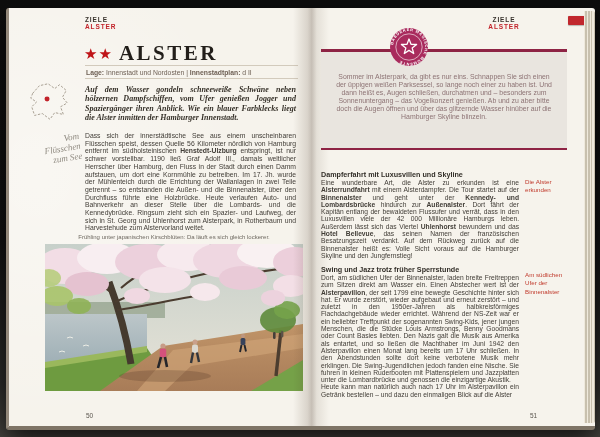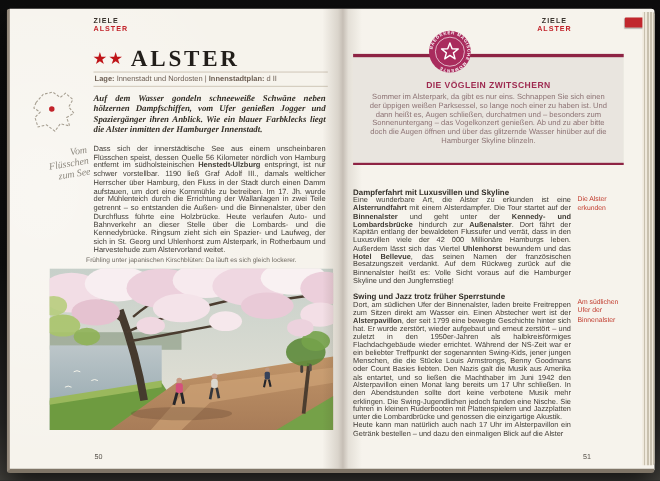--- a/index.html
+++ b/index.html
@@ -184,21 +184,20 @@
       <defs>
           <path id="bcirc" d="M20,20 m-16,0 a16,16 0 1,1 32,0 a16,16 0 1,1 -32,0" fill="none"></path>
         </defs>
       <text font-size="3.9" fill="#ffffff" letter-spacing=".7" font-family="Liberation Sans, sans-serif" font-weight="bold">
         <textPath href="#bcirc" startOffset="2">BAEDEKER MAGISCHE MOMENTE</textPath>
       </text>
       <polygon points="20,12 22,17.25 27.6,17.5 23.2,21.05 24.7,26.5 20,23.4 15.3,26.5 16.8,21.05 12.4,17.5 18,17.25" fill="none" stroke="#ffffff" stroke-width="1.3" stroke-linejoin="round"></polygon>
     </svg>
 
     <div class="abs" id="rp-box">
-      <div id="rp-box-title">DIE VÖGLEIN ZWITSCHERN</div>
       <div id="rp-box-text">Sommer im Alsterpark, da gibt es nur eins. Schnappen Sie sich einen der üppigen weißen Parksessel, so lange noch einer zu haben ist. Und dann heißt es, Augen schließen, durchatmen und – besonders zum Sonnenuntergang – das Vogelkonzert genießen. Ab und zu aber bitte doch die Augen öffnen und über das glitzernde Wasser hinüber auf die Hamburger Skyline blinzeln.</div>
     </div>
 
     <div class="abs rp-head" id="rp-s1-head">Dampferfahrt mit Luxusvillen und Skyline</div>
     <div class="abs rp-body" id="rp-s1-body"><span>Eine wunderbare Art, die Alster zu erkunden ist eine </span><span class="b">Alsterrundfahrt</span><span> mit einem Alsterdampfer. Die Tour startet auf der </span><span class="b">Binnenalster</span><span> und geht unter der </span><span class="b">Kennedy- und Lombardsbrücke</span><span> hindurch zur </span><span class="b">Außenalster</span><span>. Dort fährt der Kapitän entlang der bewaldeten Flussufer und verrät, dass in den Luxusvillen viele der 42 000 Millionäre Hamburgs leben. Außerdem lässt sich das Viertel </span><span class="b">Uhlenhorst</span><span> bewundern und das </span><span class="b">Hotel Bellevue</span><span>, das seinen Namen der französischen Besatzungszeit verdankt. Auf dem Rückweg zurück auf die Binnenalster heißt es: Volle Sicht voraus auf die Hamburger Skyline und den Jungfernstieg!</span></div>
     <div class="abs margin-note" id="rp-note1">Die Alster erkunden</div>
 
     <div class="abs rp-head" id="rp-s2-head">Swing und Jazz trotz früher Sperrstunde</div>
     <div class="abs rp-body" id="rp-s2-body">
       <p><span>Dort, am südlichen Ufer der Binnenalster, laden breite Freitreppen zum Sitzen direkt am Wasser ein. Einen Abstecher wert ist der </span><span class="b">Alsterpavillon</span><span>, der seit 1799 eine bewegte Geschichte hinter sich hat. Er wurde zerstört, wieder aufgebaut und erneut zerstört – und zuletzt in den 1950er-Jahren als halbkreisförmiges Flachdachgebäude wieder errichtet. Während der NS-Zeit war er ein beliebter Treffpunkt der sogenannten Swing-Kids, jener jungen Menschen, die die Stücke Louis Armstrongs, Benny Goodmans oder Count Basies liebten. Den Nazis galt die Musik aus Amerika als entartet, und so ließen die Machthaber im Juni 1942 den Alsterpavillon einen Monat lang bereits um 17 Uhr schließen. In den Abendstunden sollte dort keine verbotene Musik mehr erklingen. Die Swing-Jugendlichen jedoch fanden eine Nische. Sie fuhren in kleinen Ruderbooten mit Plattenspielern und Jazzplatten unter die Lombardbrücke und genossen die einzigartige Akustik.</span></p>

